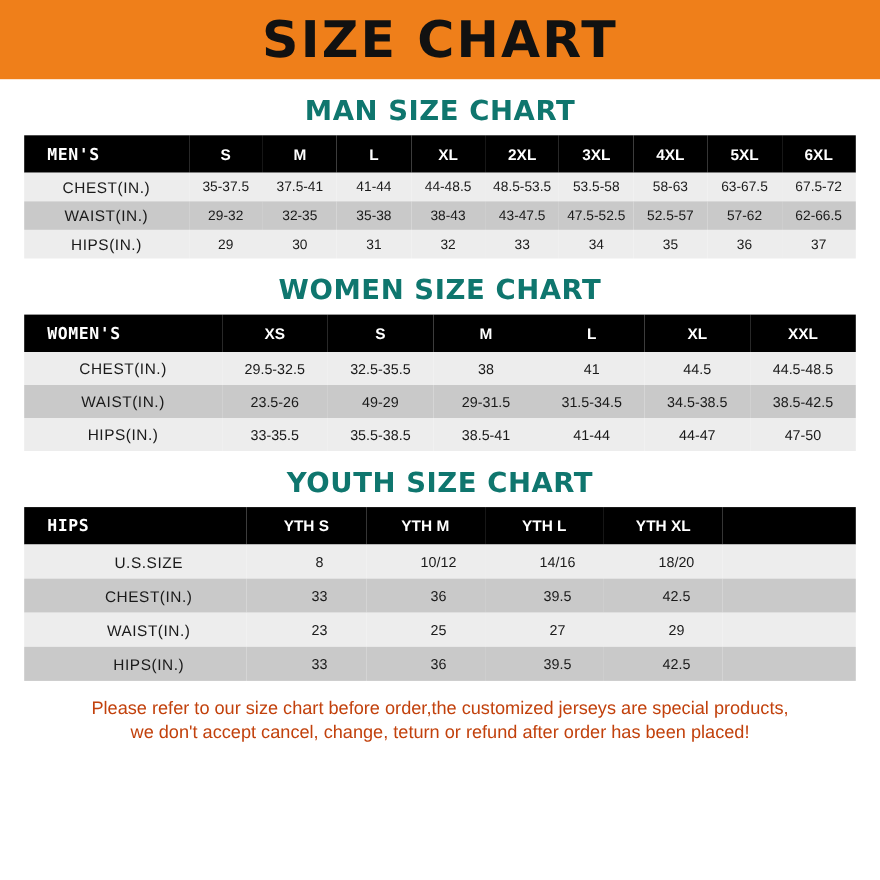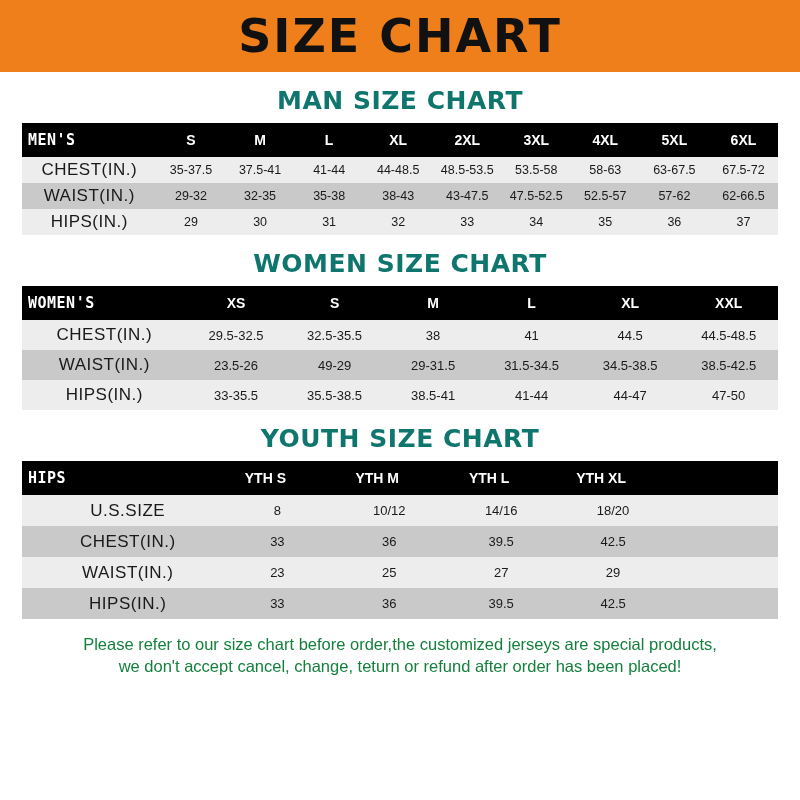--- a/index.html
+++ b/index.html
@@ -65,46 +65,46 @@
   }
   table.size-table thead th {
     background: #000000;
     color: #ffffff;
     font-weight: bold;
     font-size: 14px;
     height: 34px;
   }
   table.size-table thead th.corner {
     text-align: left;
-    padding-left: 6px;
+    padding-left: 21px;
     font-family: "DejaVu Sans Mono", monospace;
     font-size: 15px;
     letter-spacing: 0.5px;
     margin-left: 24px;
   }
   table.size-table tbody tr.odd td {
     background: #ededed;
   }
   table.size-table tbody tr.even td {
     background: #c9c9c9;
   }
   table.size-table tbody td.rowlabel {
     font-weight: normal;
     letter-spacing: 0.5px;
-    font-size: 17px;
+    font-size: 14px;
   }
   
   .women thead th { height: 40px; font-size: 15px; }
   .women tbody td { height: 30px; font-size: 13px; }
   .youth thead th { height: 38px; font-size: 14.5px; }
   .youth tbody td { height: 31px; font-size: 13px; padding-left: 24px; }
   .footer-note {
     margin-top: 14px;
     text-align: center;
-    color: #15803d;
+    color: #c2410c;
     font-size: 16.5px;
     line-height: 1.35;
     font-family: "Liberation Sans", sans-serif;
   }
   .footer-note div { white-space: nowrap; }
 </style>
 </head>
 <body>
 
 <div class="page">

